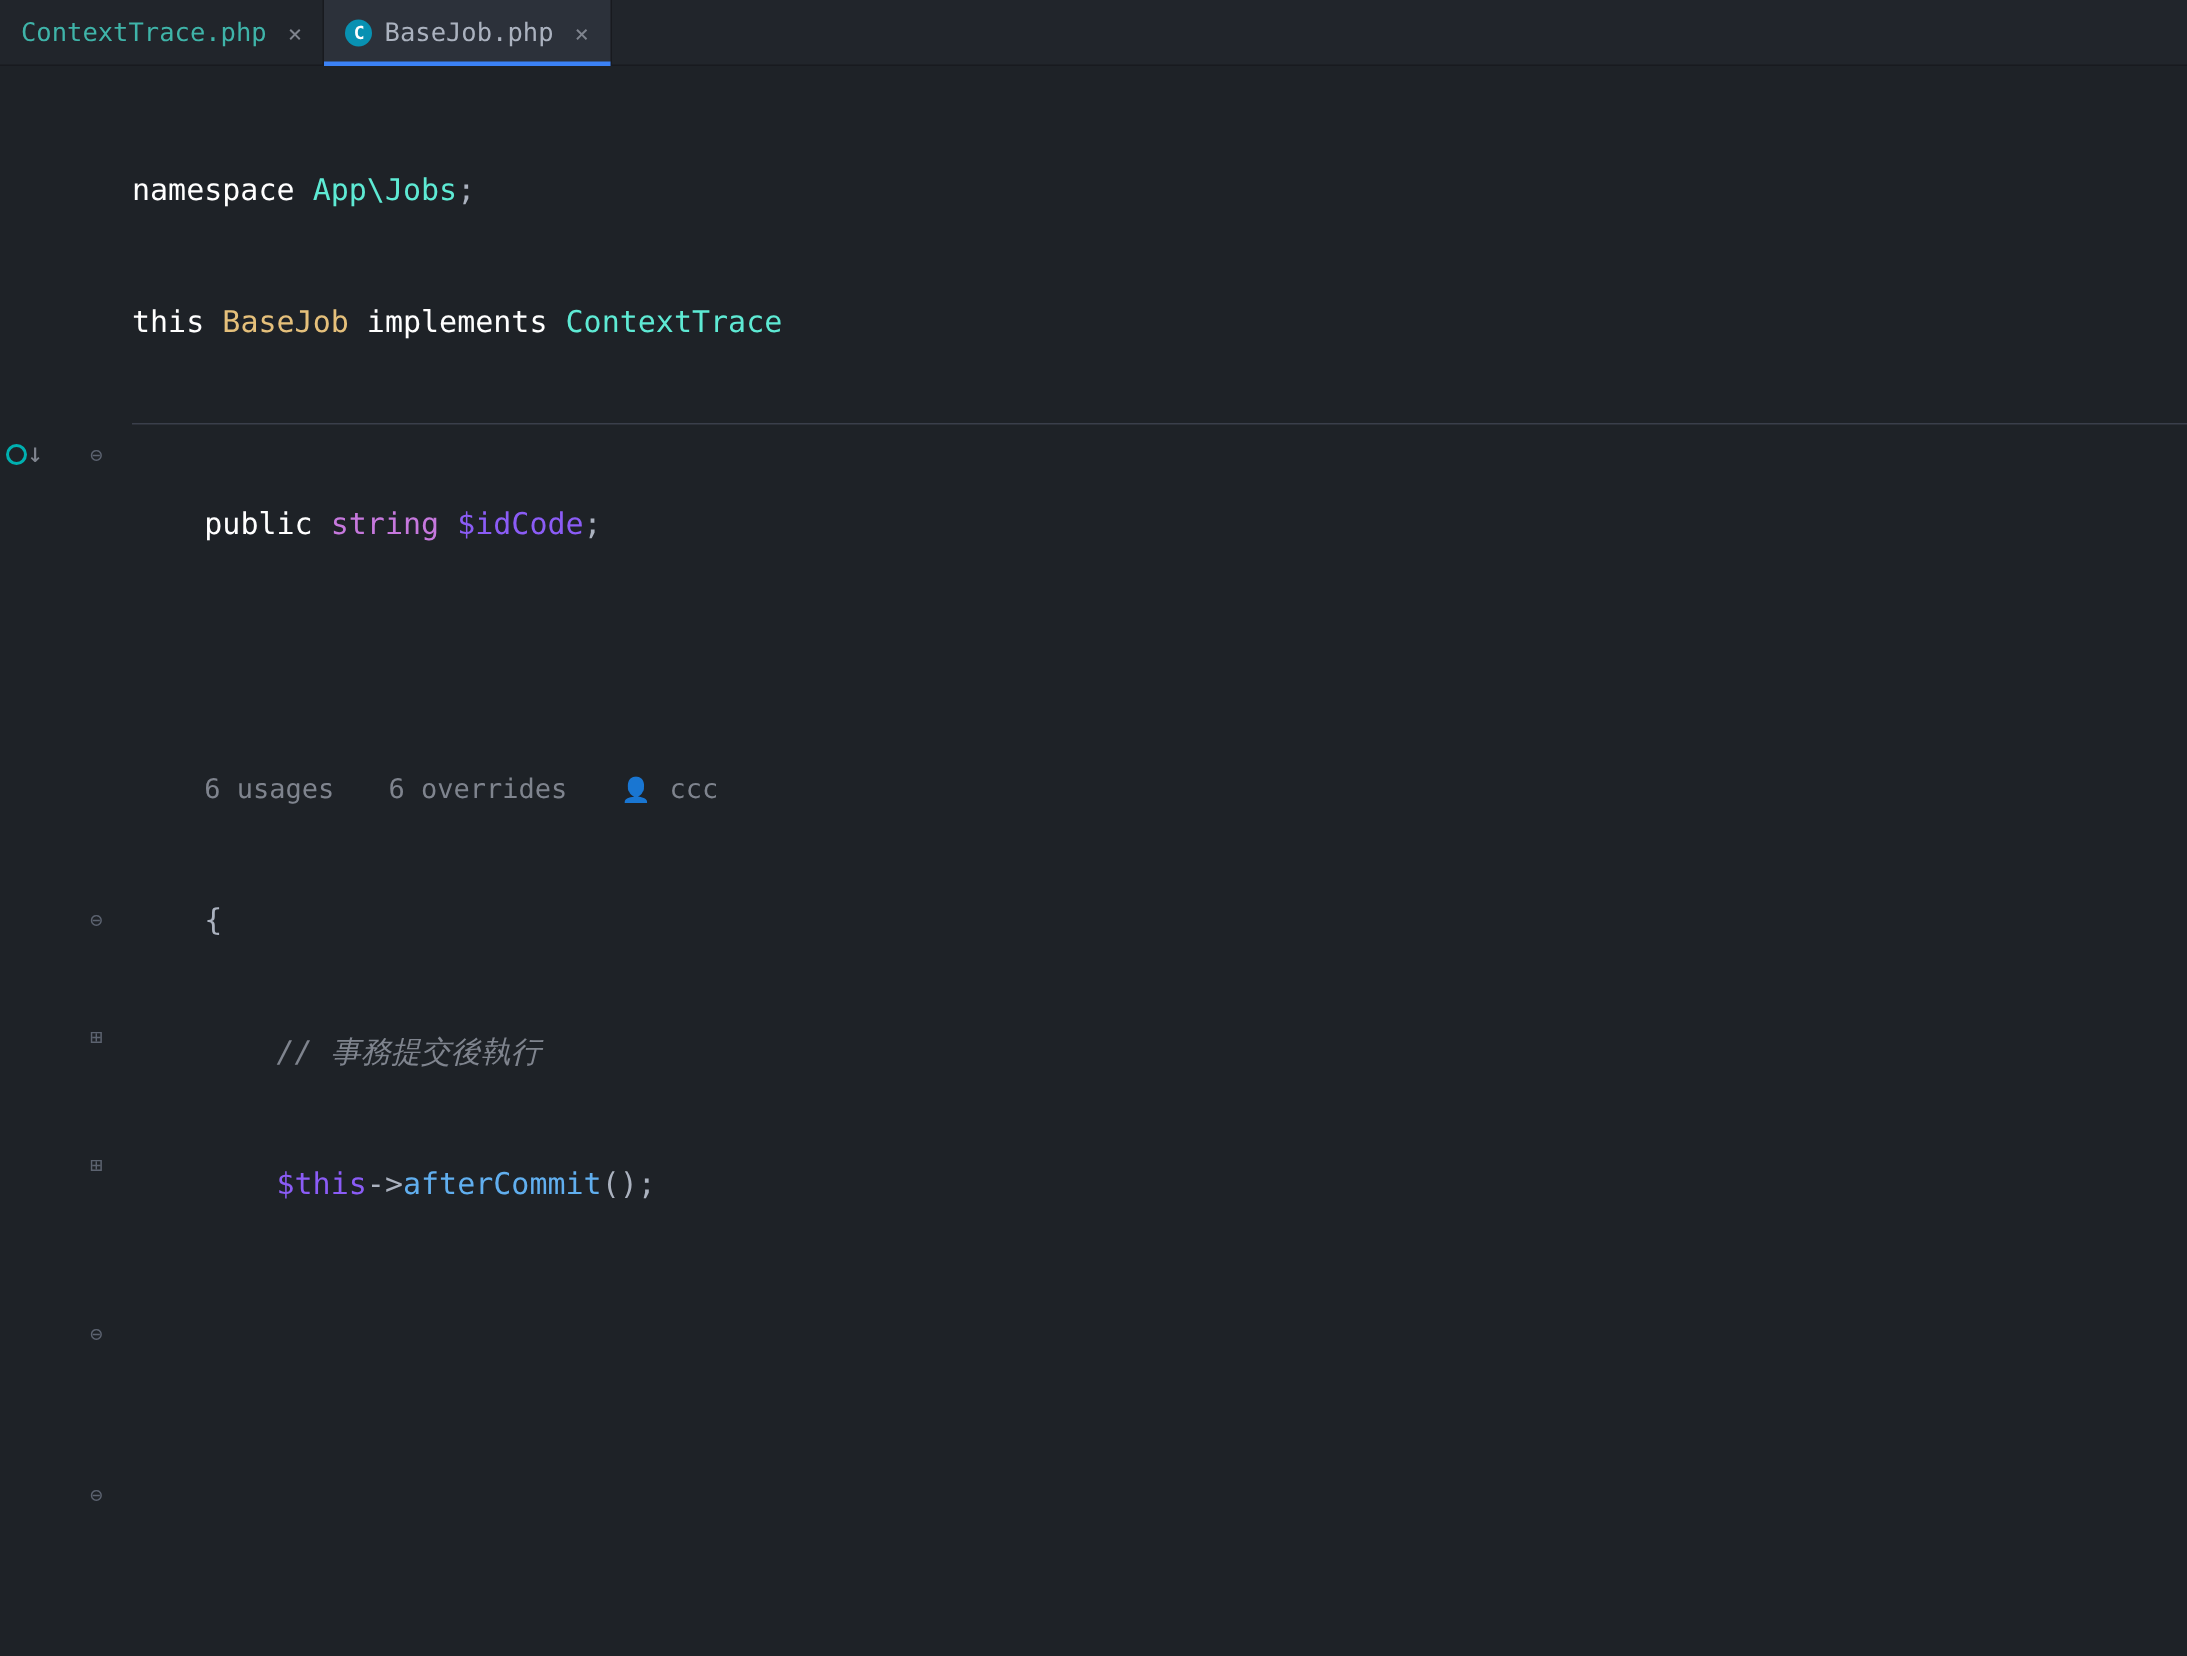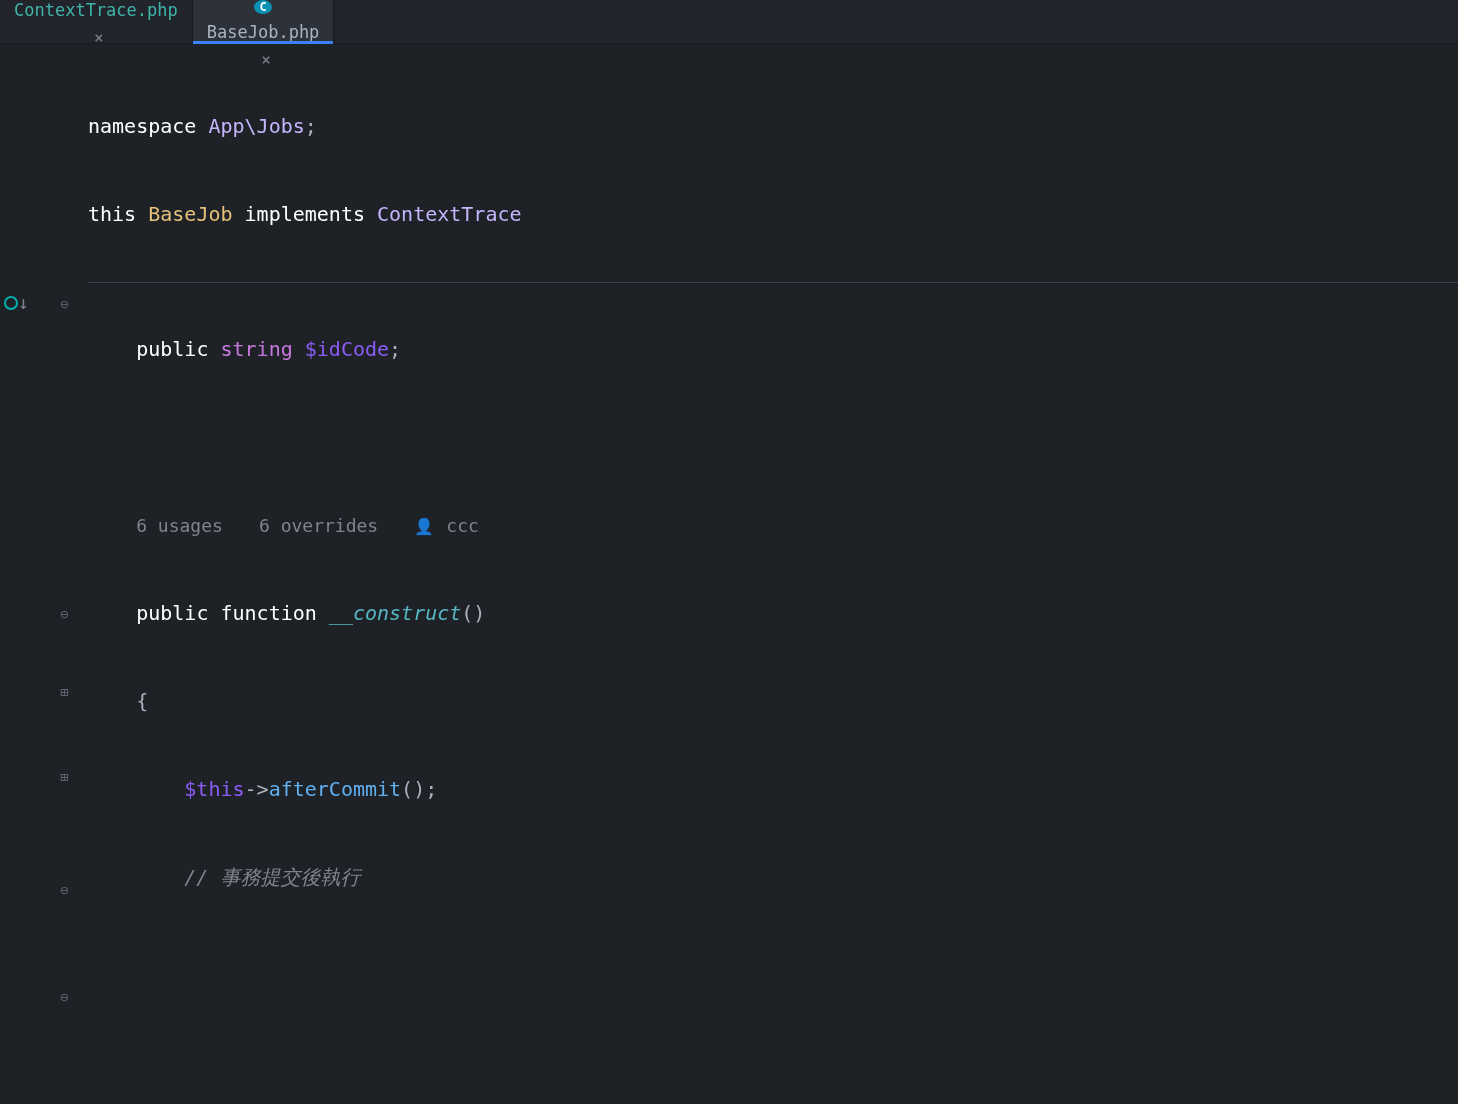--- a/index.html
+++ b/index.html
@@ -20,21 +20,20 @@
   }
   .tab {
     display: flex;
     align-items: center;
     padding: 0 14px;
     font-size: 17px;
     height: 44px;
     border-right: 1px solid #181a1f;
     gap: 8px;
     position: relative;
-    flex-direction: column;
   }
   .tab.active {
     background: #2c313a;
   }
   .tab.active::after {
     content: '';
     position: absolute;
     bottom: 0;
     left: 0;
     right: 0;
@@ -99,21 +98,21 @@
     white-space: pre;
     position: relative;
   }
   .line { height: 44px; }
   .sep-line {
     border-top: 1px solid #3a3f4b;
     margin-top: 2px;
   }
   .kw { color: #ffffff; }
   .cls { color: #e5c07b; margin-top: 23px; }
-  .ns { color: #c4b5fd; }
+  .ns { color: #5eead4; }
   .fn { color: #61afef; }
   .mg { color: #56b6c2; font-style: italic; }
   .var { color: #8b5cf6; }
   .prop { color: #e06c75; }
   .type { color: #c678dd; }
   .punct { color: #abb2bf; }
   .op { color: #abb2bf; }
   .comment { color: #7f848e; font-style: italic; }
   .hint {
     color: #7f848e;
@@ -153,24 +152,23 @@
     <span class="fold-mark" style="top:945px;">⊖</span>
   </div>
 
   <div class="code">
 <div class="line"><span class="kw">namespace</span> <span class="ns">App\Jobs</span><span class="punct">;</span></div>
 <div class="line"><span class="kw">this</span> <span class="cls">BaseJob</span> <span class="kw">implements</span> <span class="ns">ContextTrace</span></div>
 <div class="sep-line"></div>
 <div class="line">    <span class="kw">public</span> <span class="type">string</span> <span class="var">$idCode</span><span class="punct">;</span></div>
 <div class="line"></div>
 <div class="line">    <span class="hint">6 usages</span>   <span class="hint">6 overrides</span>   <span class="hint-icon">👤</span> <span class="hint">ccc</span></div>
-<div class="line">    <span class="kw">public</span> <span class="kw">function</span> <span class="mg">__construct</span><span class="punct">()</span></div>
 <div class="line">    <span class="punct">{</span></div>
+<div class="line">        <span class="comment">// 事務提交後執行</span></div>
 <div class="line">        <span class="var">$this</span><span class="op">-&gt;</span><span class="fn">afterCommit</span><span class="punct">();</span></div>
-<div class="line">        <span class="comment">// 事務提交後執行</span></div>
 <div class="line"></div>
 
 
 
 
 
 
 
 
 

